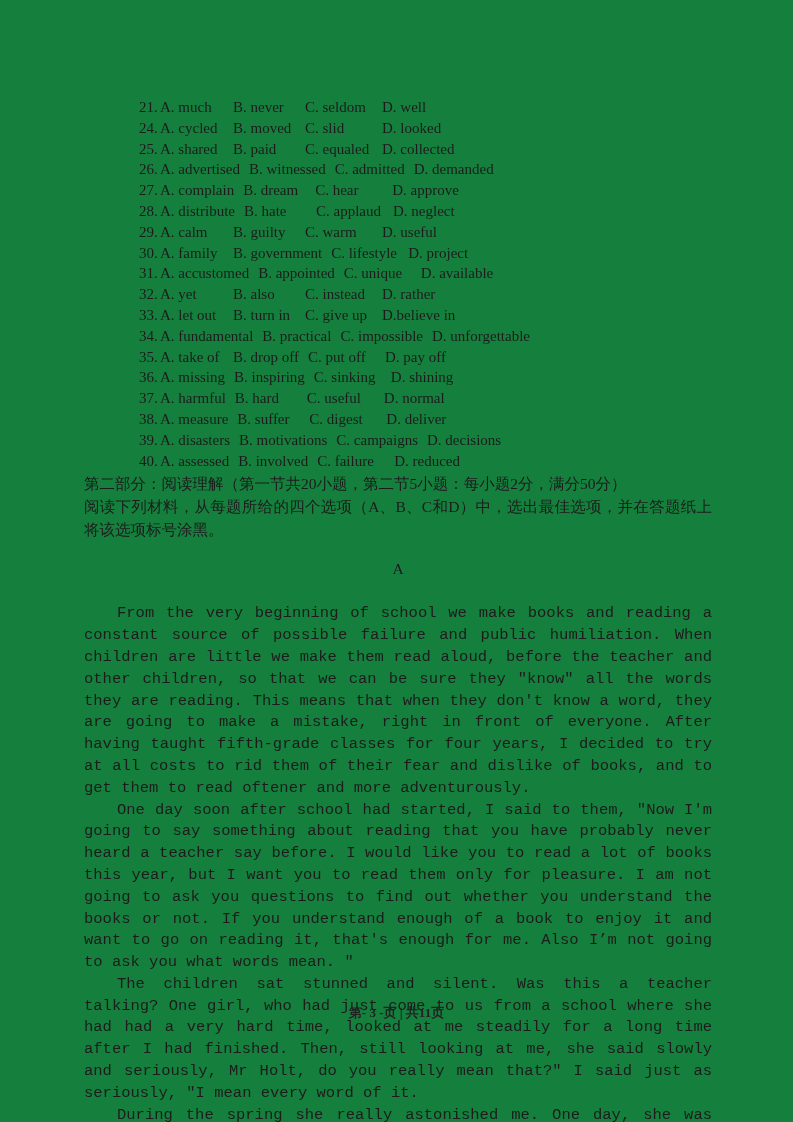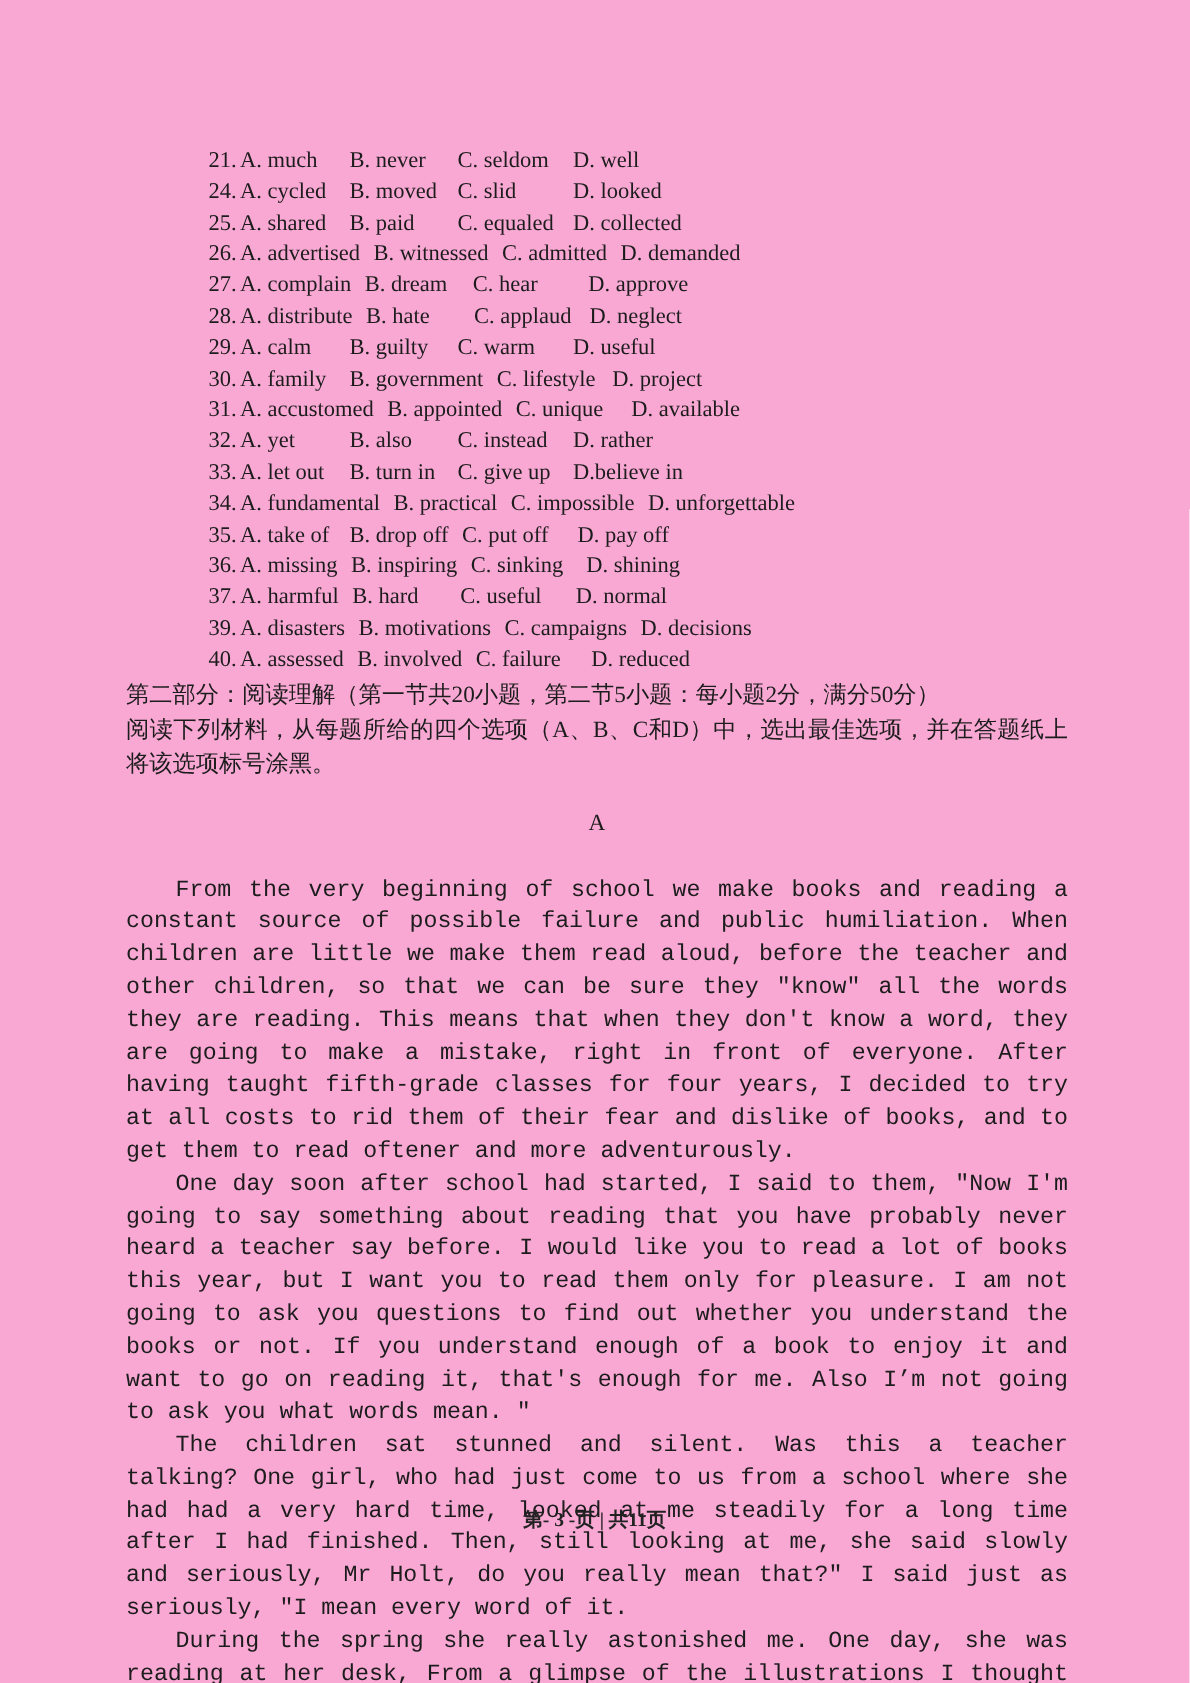--- a/index.html
+++ b/index.html
@@ -1,20 +1,20 @@
 <!DOCTYPE html>
 <html><head>
 <meta charset="utf-8">
 <style>
   html, body { margin: 0; padding: 0; background: #ffffff; }
   .page {
     position: relative;
     width: 793px;
     height: 1122px;
-    background: #f9a8d4;
+    background: #15803d;
     font-family: "Liberation Serif", "DejaVu Serif", serif;
     color: #1c1c1c;
     overflow: hidden;
   }
   .content {
     position: absolute;
     left: 84px;
     top: 0;
     width: 628px;
   }
@@ -128,20 +128,23 @@
         </div>
 
         <div class="q-line">
           <span class="q-num">36.</span><span class="opts"><span class="opt o0">A. missing</span><span class="opt o1">B. inspiring</span><span class="opt o2">C. sinking</span><span class="opt o3">D. shining</span></span>
         </div>
 
         <div class="q-line">
           <span class="q-num">37.</span><span class="opts"><span class="opt o0">A. harmful</span><span class="opt o1">B. hard</span><span class="opt o2">C. useful</span><span class="opt o3">D. normal</span></span>
         </div>
 
+        <div class="q-line">
+          <span class="q-num">38.</span><span class="opts"><span class="opt o0">A. measure</span><span class="opt o1">B. suffer</span><span class="opt o2">C. digest</span><span class="opt o3">D. deliver</span></span>
+        </div>
 
         <div class="q-line">
           <span class="q-num">39.</span><span class="opts"><span class="opt o0">A. disasters</span><span class="opt o1">B. motivations</span><span class="opt o2">C. campaigns</span><span class="opt o3">D. decisions</span></span>
         </div>
 
         <div class="q-line">
           <span class="q-num">40.</span><span class="opts"><span class="opt o0">A. assessed</span><span class="opt o1">B. involved</span><span class="opt o2">C. failure</span><span class="opt o3">D. reduced</span></span>
         </div>
       </div>
 

